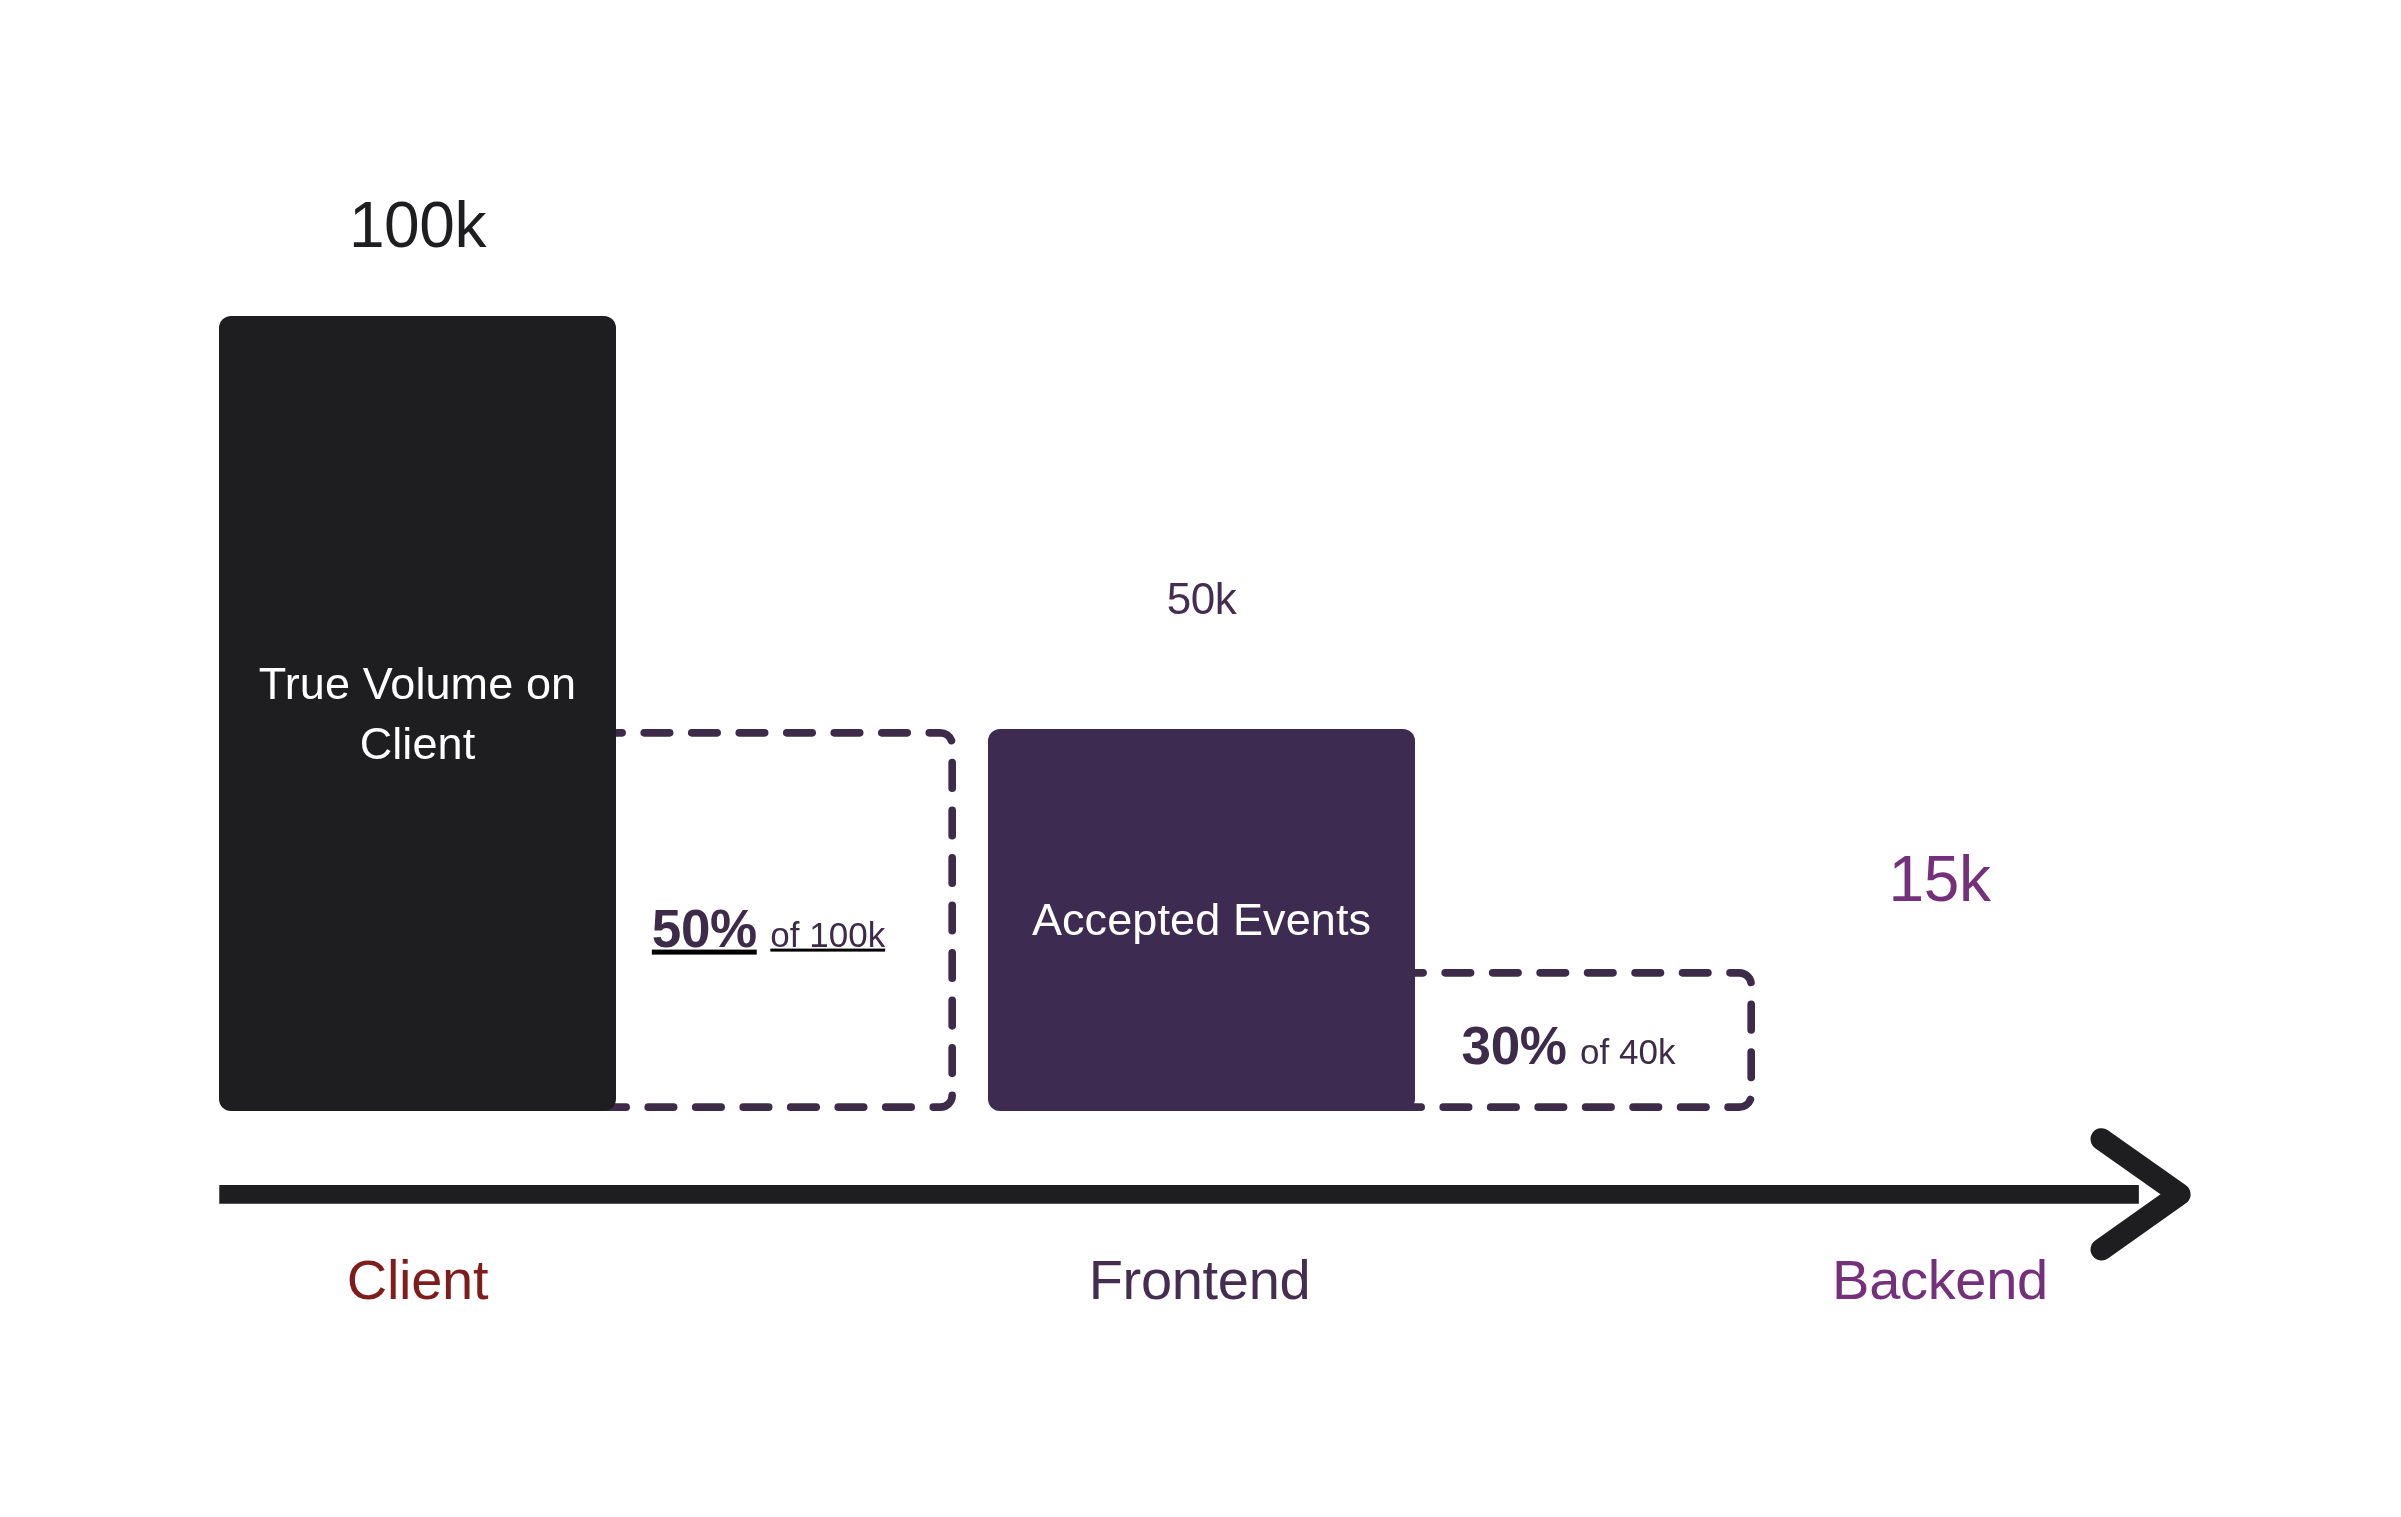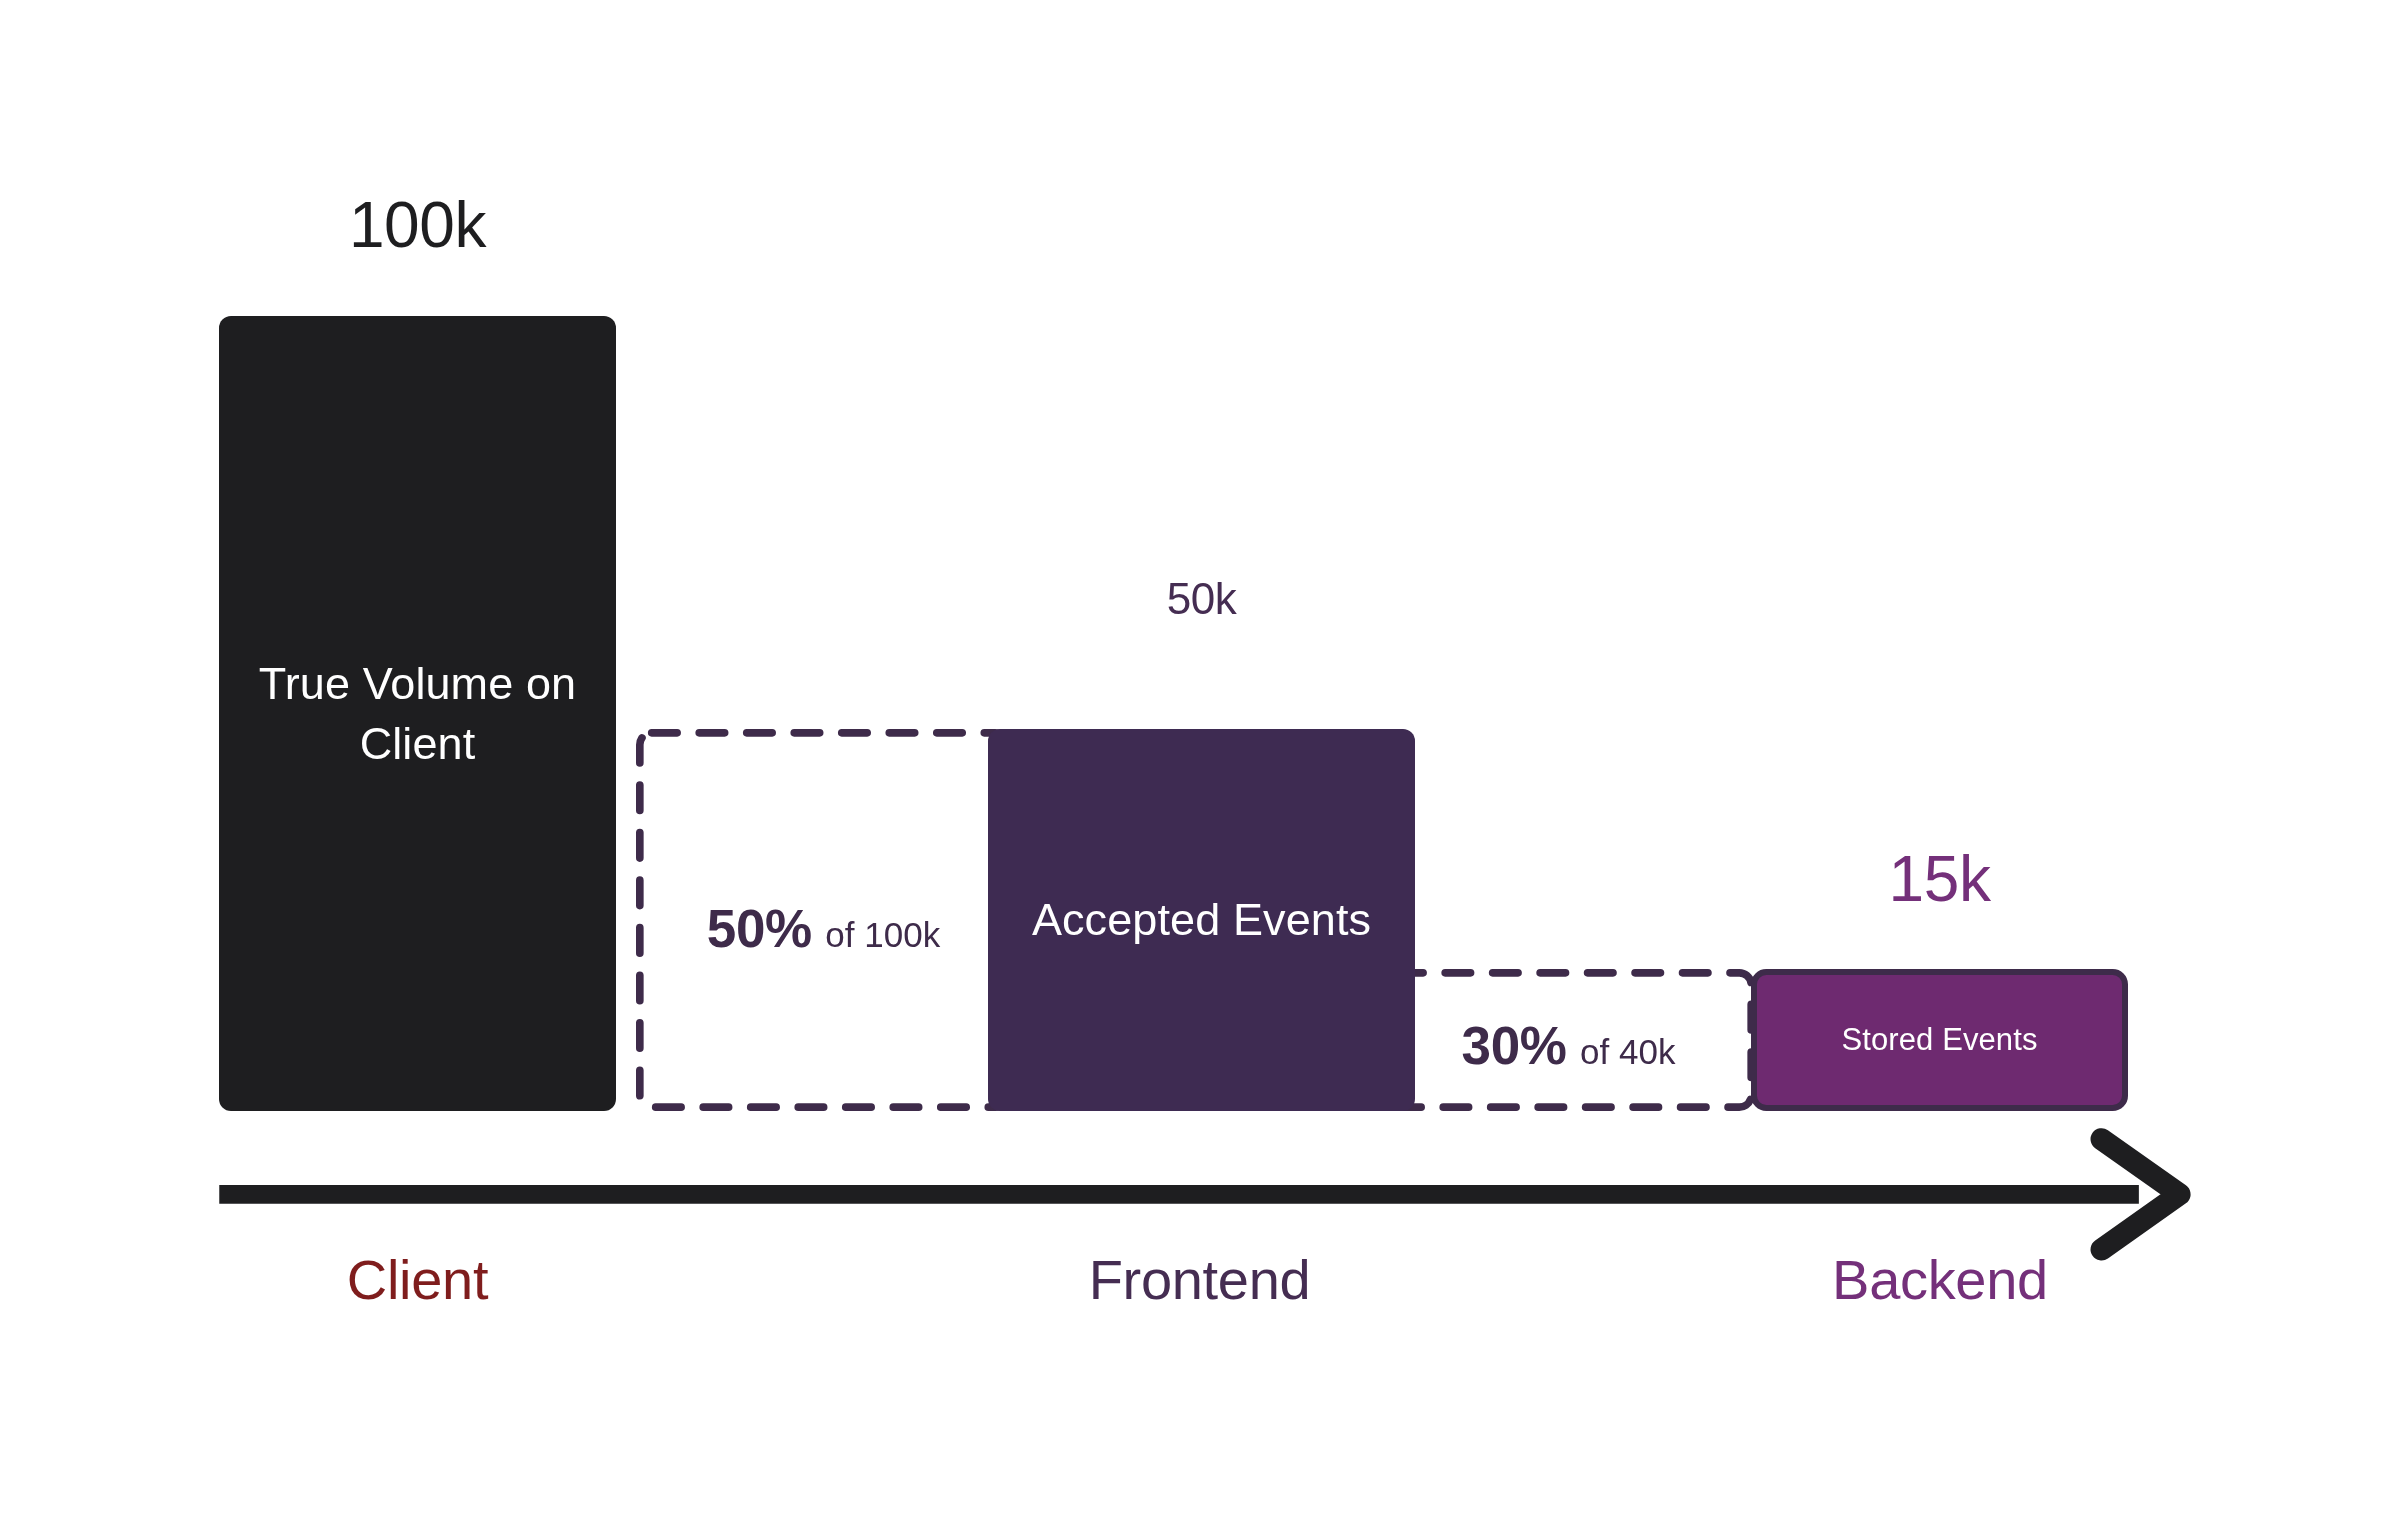--- a/index.html
+++ b/index.html
@@ -92,21 +92,21 @@
     font-weight:700;
     letter-spacing:-0.4px;
   }
   .pct-of{
     font-size:35px;
     font-weight:400;
     margin-left:13.6px;
     letter-spacing:0px;
   }
   #drop-1{
-    left:636px; top:729px; width:375px; height:382px;
+    left:581px; top:729px; width:375px; height:382px;text-decoration:underline;
   }
   #drop-2{
     left:1382px; top:969px; width:373px; height:142px;
   }
   #drop-1 .dashed-inner{transform:translateY(7.6px);}
   #drop-2 .dashed-inner{transform:translateY(5.1px);}
 
   
   #axis-arrow{
     position:absolute;
@@ -160,23 +160,20 @@
   </div>
 
   <div class="bar" id="bar-client">
     <span class="bar-text">True Volume on Client</span>
   </div>
 
   <div class="bar" id="bar-accepted">
     <span class="bar-text">Accepted Events</span>
   </div>
 
-  <div class="bar" id="bar-stored">
-    <span class="bar-text">Stored Events</span>
-  </div>
 
   <svg id="axis-arrow" viewBox="0 0 2360 120">
     <line x1="18" y1="58" x2="2282" y2="58" stroke="#1E1E20" stroke-width="22" stroke-linecap="butt"></line>
     <polyline points="2238,-7 2330,58 2238,123" fill="none" stroke="#1E1E20" stroke-width="26" stroke-linecap="round" stroke-linejoin="round"></polyline>
   </svg>
 
   <div class="stage-label" id="stage-client">Client</div>
 
   <div class="stage-label" id="stage-frontend">Frontend</div>
 

